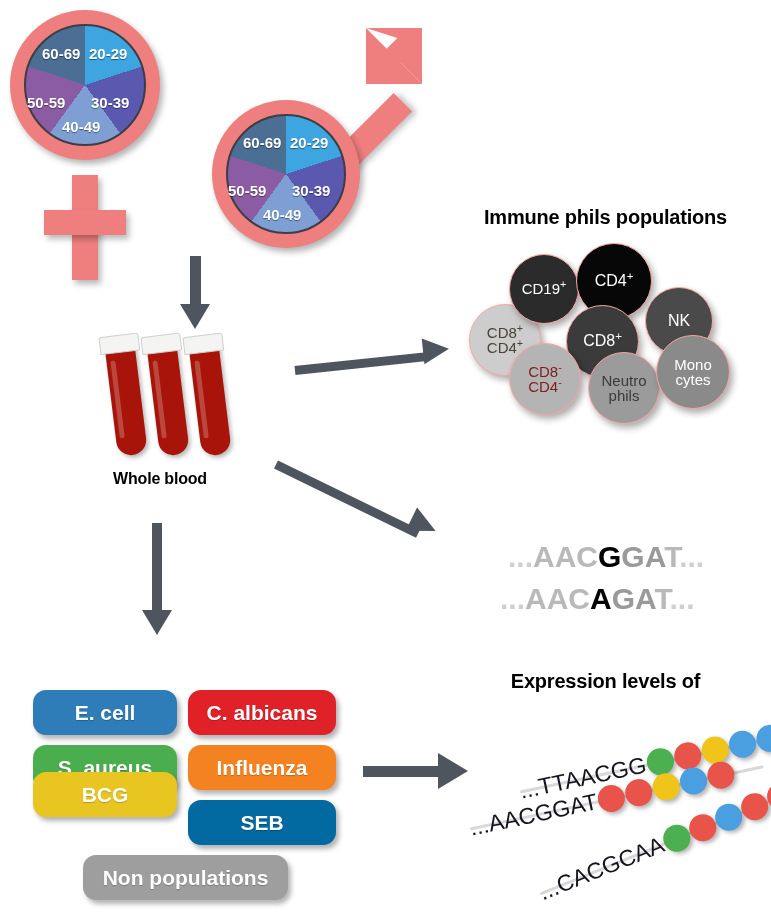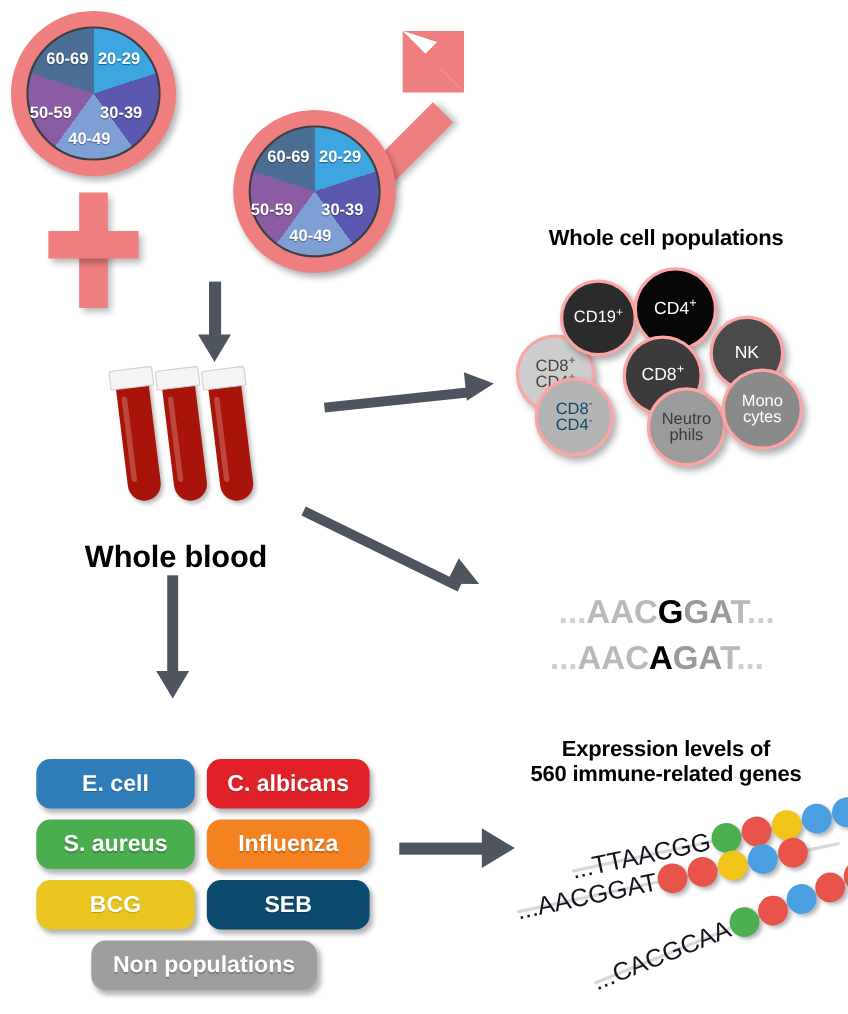--- a/index.html
+++ b/index.html
@@ -11,21 +11,21 @@
 
   
   .heading{
     position:absolute;font-weight:bold;color:#000;text-align:center;
     line-height:1.15;letter-spacing:-0.2px;
   }
   #title-1000{left:160px;top:6px;width:240px;font-size:22px;}
   #title-immune{left:440px;top:206px;width:331px;font-size:20px;}
   #title-snps{left:440px;top:488px;width:331px;font-size:20px;}
   #title-expr{left:440px;top:670px;width:331px;font-size:20px;}
-  #label-whole-blood{left:55px;top:490px;width:210px;font-size:28px;}
+  #label-whole-blood{left:55px;top:470px;width:210px;font-size:16px;}
 
   
   .gender{position:absolute;}
   .sym-ring{
     position:absolute;border-radius:50%;
     background:#ef7f7f;
     box-shadow:3px 4px 6px rgba(0,0,0,.30);
   }
   .pie{
     position:absolute;border-radius:50%;
@@ -61,21 +61,21 @@
     box-sizing:border-box;
   }
 
   
   .arrow-line{position:absolute;background:#4f555e;transform-origin:0 50%;}
   .arrow-head{position:absolute;width:0;height:0;transform-origin:50% 50%;}
 
   
   .cell{
     position:absolute;border-radius:50%;
-    border:3px solid #fca5a5;
+    border:1px solid #fca5a5;
     box-sizing:border-box;
     display:flex;align-items:center;justify-content:center;
     text-align:center;line-height:1.02;font-weight:normal;
     box-shadow:3px 4px 7px rgba(0,0,0,.33);
   }
   .cell sup{font-size:.72em;vertical-align:super;line-height:0;}
 
   
   .seq{
     position:absolute;white-space:nowrap;font-weight:bold;
@@ -209,21 +209,21 @@
          border-left:27px solid #4f555e;transform:rotate(26deg);"></div>
   </div>
 
   <div>
     <div class="arrow-line" style="left:152px;top:523px;width:10px;height:92px;"></div>
     <div class="arrow-head" style="left:142px;top:610px;
          border-left:15px solid transparent;border-right:15px solid transparent;
          border-top:25px solid #4f555e;"></div>
   </div>
 
-  <div class="heading" id="title-immune">Whole cell populations</div>
+  <div class="heading" id="title-immune">Immune phils populations</div>
 
   <div>
 
     <div class="cell" style="left:469px;top:304px;width:72px;height:72px;background:#cdcdcd;color:#4a4438;font-size:15px;">
       <span>CD8<sup>+</sup><br>CD4<sup>+</sup></span>
     </div>
 
     <div class="cell" style="left:509px;top:254px;width:70px;height:70px;background:#2b2b2b;color:#fff;font-size:15px;">
       <span>CD19<sup>+</sup></span>
     </div>
@@ -233,21 +233,21 @@
     </div>
 
     <div class="cell" style="left:645px;top:287px;width:68px;height:68px;background:#4a4a4a;color:#fff;font-size:16px;">
       <span>NK</span>
     </div>
 
     <div class="cell" style="left:566px;top:305px;width:73px;height:73px;background:#3b3b3b;color:#fff;font-size:16px;">
       <span>CD8<sup>+</sup></span>
     </div>
 
-    <div class="cell" style="left:486px;top:343px;width:72px;height:72px;background:#b4b4b4;color:#0c4a6e;font-size:15px;">
+    <div class="cell" style="left:509px;top:343px;width:72px;height:72px;background:#b4b4b4;color:#7f1d1d;font-size:15px;">
       <span>CD8<sup>-</sup><br>CD4<sup>-</sup></span>
     </div>
 
     <div class="cell" style="left:588px;top:352px;width:72px;height:72px;background:#9b9b9b;color:#3a3a3a;font-size:15px;">
       <span>Neutro<br>phils</span>
     </div>
 
     <div class="cell" style="left:656px;top:335px;width:74px;height:74px;background:#8a8a8a;color:#fff;font-size:15px;">
       <span>Mono<br>cytes</span>
     </div>
@@ -263,37 +263,36 @@
     </div>
   </div>
 
   <div>
     <div class="stim" style="left:33px;top:690px;width:144px;height:45px;background:#2e7cb8;">E. cell</div>
     <div class="stim" style="left:188px;top:690px;width:148px;height:45px;background:#e02128;">C. albicans</div>
 
     <div class="stim" style="left:33px;top:745px;width:144px;height:45px;background:#4aad4e;">S. aureus</div>
     <div class="stim" style="left:188px;top:745px;width:148px;height:45px;background:#f58220;">Influenza</div>
 
-    <div class="stim" style="left:33px;top:800px;width:144px;height:45px;background:#e8c520;text-align:right;">BCG</div>
-    <div class="stim" style="left:188px;top:800px;width:148px;height:45px;background:#0c4a6e;">SEB</div>
+    <div class="stim" style="left:33px;top:772px;width:144px;height:45px;background:#e8c520;text-align:right;">BCG</div>
+    <div class="stim" style="left:188px;top:800px;width:148px;height:45px;background:#0369a1;">SEB</div>
 
     <div class="stim" style="left:83px;top:855px;width:205px;height:45px;background:#9e9e9e;">Non populations</div>
   </div>
 
   <div>
     <div class="arrow-line" style="left:363px;top:766px;width:78px;height:11px;"></div>
     <div class="arrow-head" style="left:438px;top:753px;
          border-top:18px solid transparent;border-bottom:18px solid transparent;
          border-left:30px solid #4f555e;"></div>
   </div>
 
   <div>
     <div class="heading" id="title-expr">
       <div>Expression levels of</div>
-      <div>560 immune-related genes</div>
     </div>
   </div>
 
   <div>
 
     <div class="strand" style="left:520px;top:778px;transform:rotate(-12deg);">
       <div class="strand-backbone" style="width:300px;"></div>
       <span class="strand-text">...TTAACGG</span>
       <span class="bead" style="width:27px;height:27px;background:#4caf50;"></span>
       <span class="bead" style="width:27px;height:27px;background:#e8544a;"></span>

